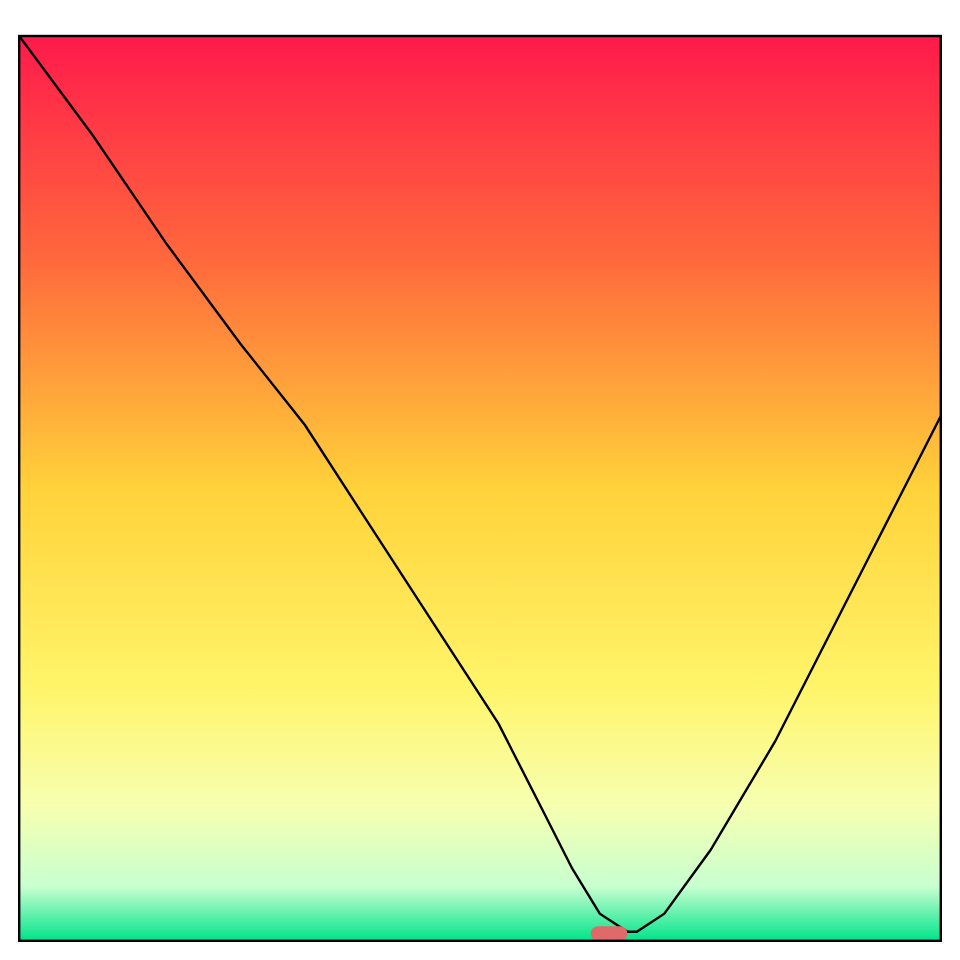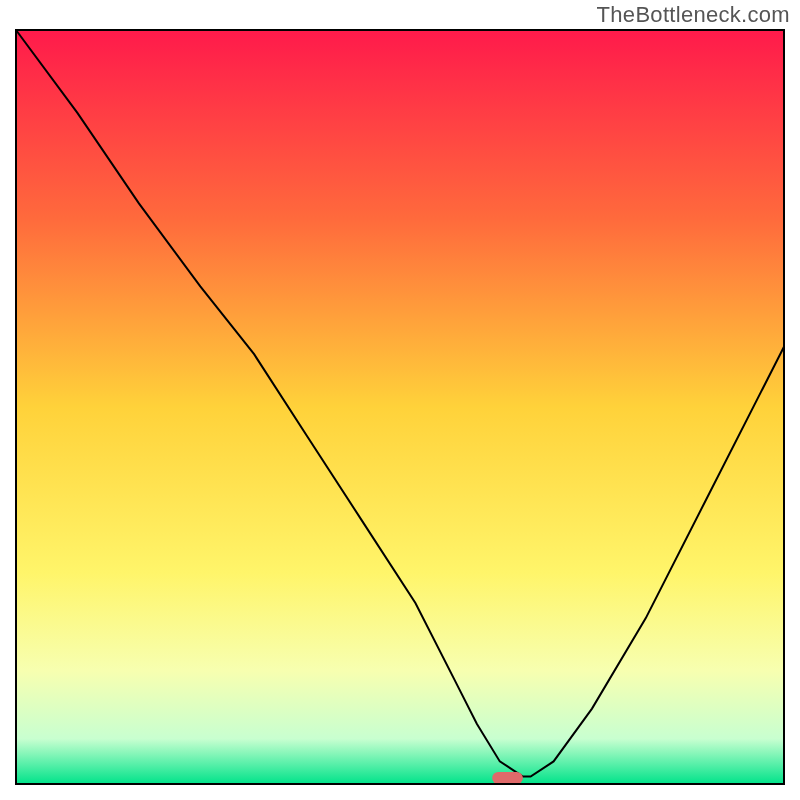--- a/index.html
+++ b/index.html
@@ -31,21 +31,20 @@
     left: 0;
     top: 0;
     width: 800px;
     height: 800px;
   }
 </style>
 </head>
 <body>
 
 <div class="stage">
-  <div class="watermark">TheBottleneck.com</div>
 
   <svg class="chart" viewBox="0 0 800 800">
     <defs>
       <linearGradient id="bg-grad" x1="0" y1="0" x2="0" y2="1">
           <stop offset="0%" stop-color="#ff1a4b"></stop>
           <stop offset="25%" stop-color="#ff6a3c"></stop>
           <stop offset="50%" stop-color="#ffd23a"></stop>
           <stop offset="72%" stop-color="#fff56a"></stop>
           <stop offset="85%" stop-color="#f7ffb0"></stop>
           <stop offset="94%" stop-color="#c8ffd0"></stop>

